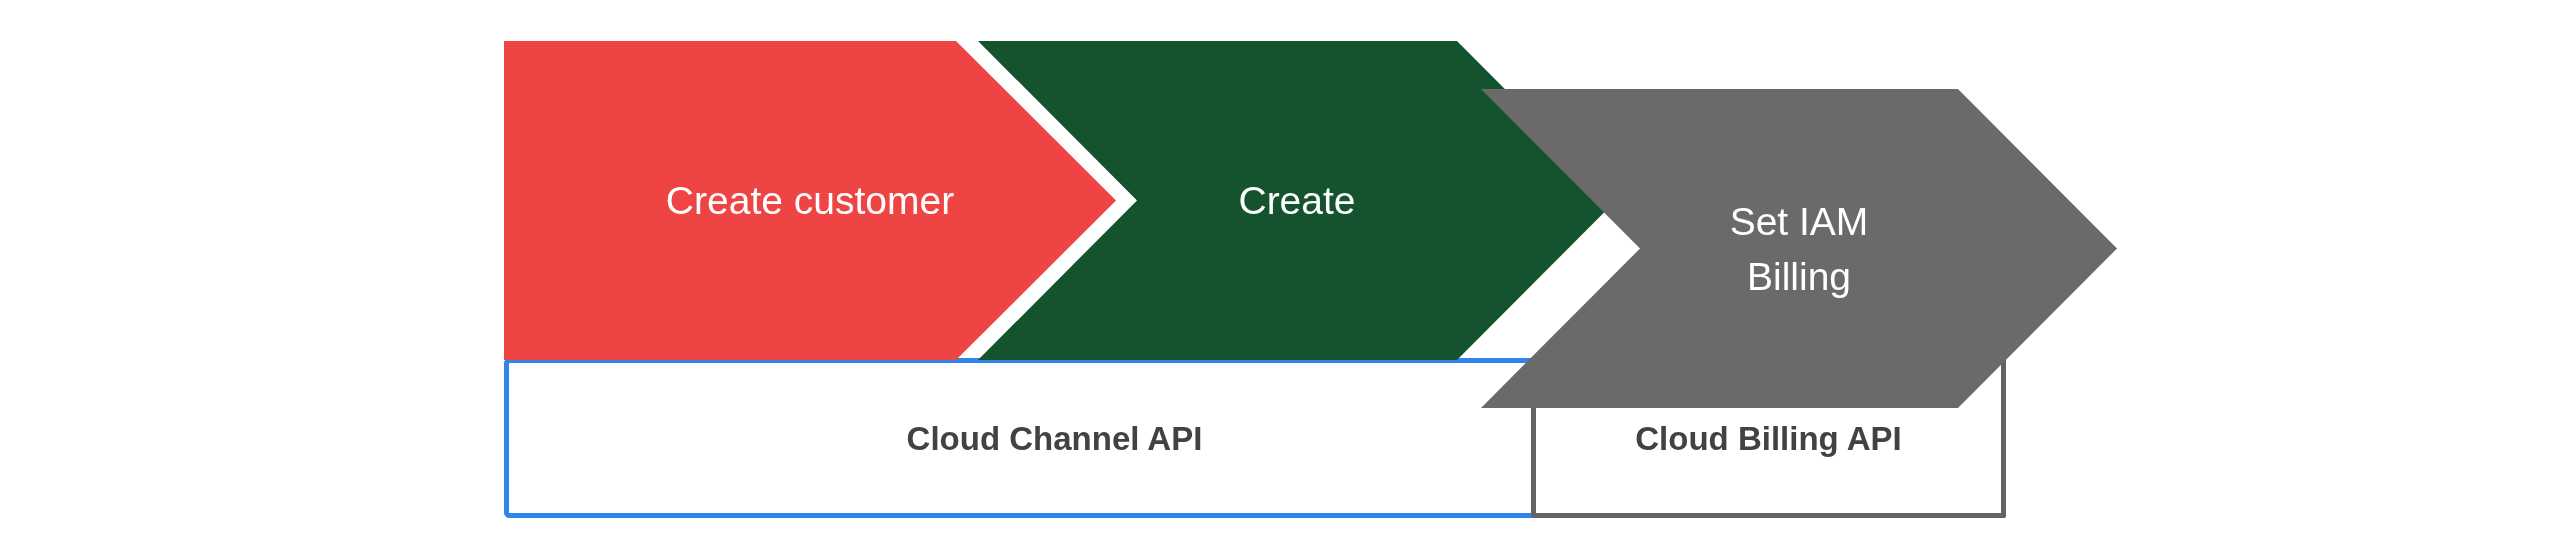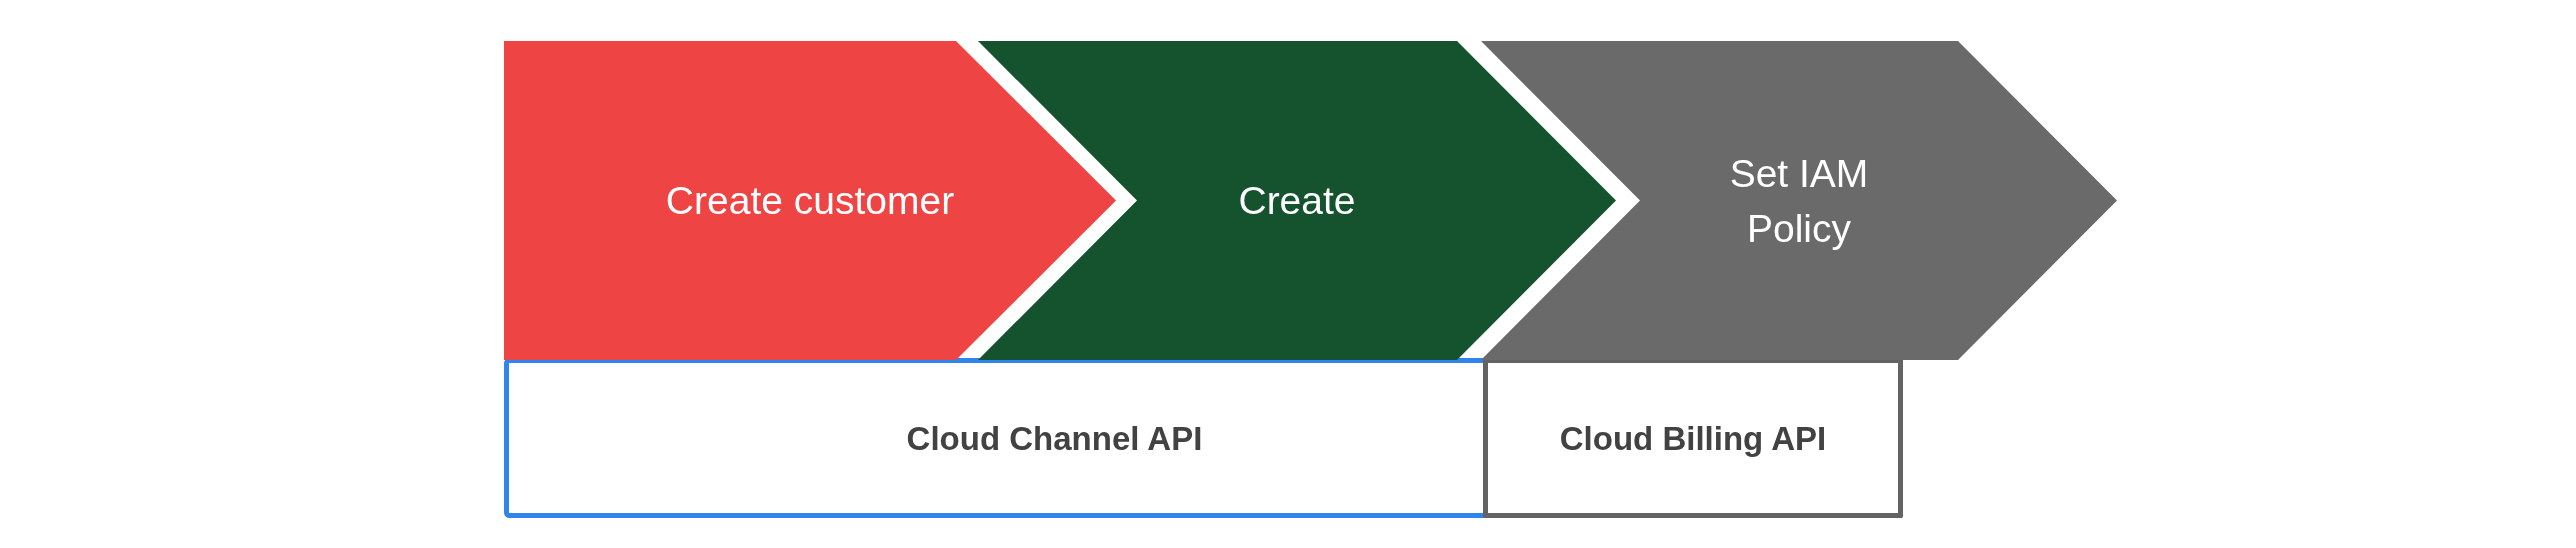--- a/index.html
+++ b/index.html
@@ -45,42 +45,43 @@
     left: 978px;
     width: 638px;
     background: #14532d;
     clip-path: polygon(0 0, 479px 0, 100% 50%, 479px 100%, 0 100%, 159px 50%);
   }
   .arrow.step-3 {
     left: 1481px;
     width: 636px;
     background: #6A6A6A;
     clip-path: polygon(0 0, 477px 0, 100% 50%, 477px 100%, 0 100%, 159px 50%);
+    margin-top: 48px;
   }
 
   
   .api-box {
     position: absolute;
     top: 358px;
     height: 160px;
     box-sizing: border-box;
     background: #ffffff;
     display: flex;
     align-items: center;
     justify-content: center;
   }
   .api-box.channel {
     left: 504px;
     width: 1101px;
     border: 5.5px solid #2F85EB;
     border-radius: 5.5px;
   }
   .api-box.billing {
-    left: 1483px;
-    width: 420px;
+    left: 1531px;
+    width: 475px;
     border: 5.5px solid #636363;
     border-radius: 1.4px;
   }
   .api-box-label {
     font-size: 33px;
     font-weight: 700;
     color: #424242;
     white-space: nowrap;
     
     transform: translateY(1.4px);
@@ -103,21 +104,21 @@
 
   <div class="arrow step-2">
     <div class="arrow-label">
       <span class="line">Create</span>
     </div>
   </div>
 
   <div class="arrow step-3">
     <div class="arrow-label">
       <span class="line">Set IAM</span>
-      <span class="line">Policy</span>
+      <span class="line">Billing</span>
     </div>
   </div>
 
   <div class="api-box channel">
     <span class="api-box-label">Cloud Channel API</span>
   </div>
 
   <div class="api-box billing">
     <span class="api-box-label">Cloud Billing API</span>
   </div>

